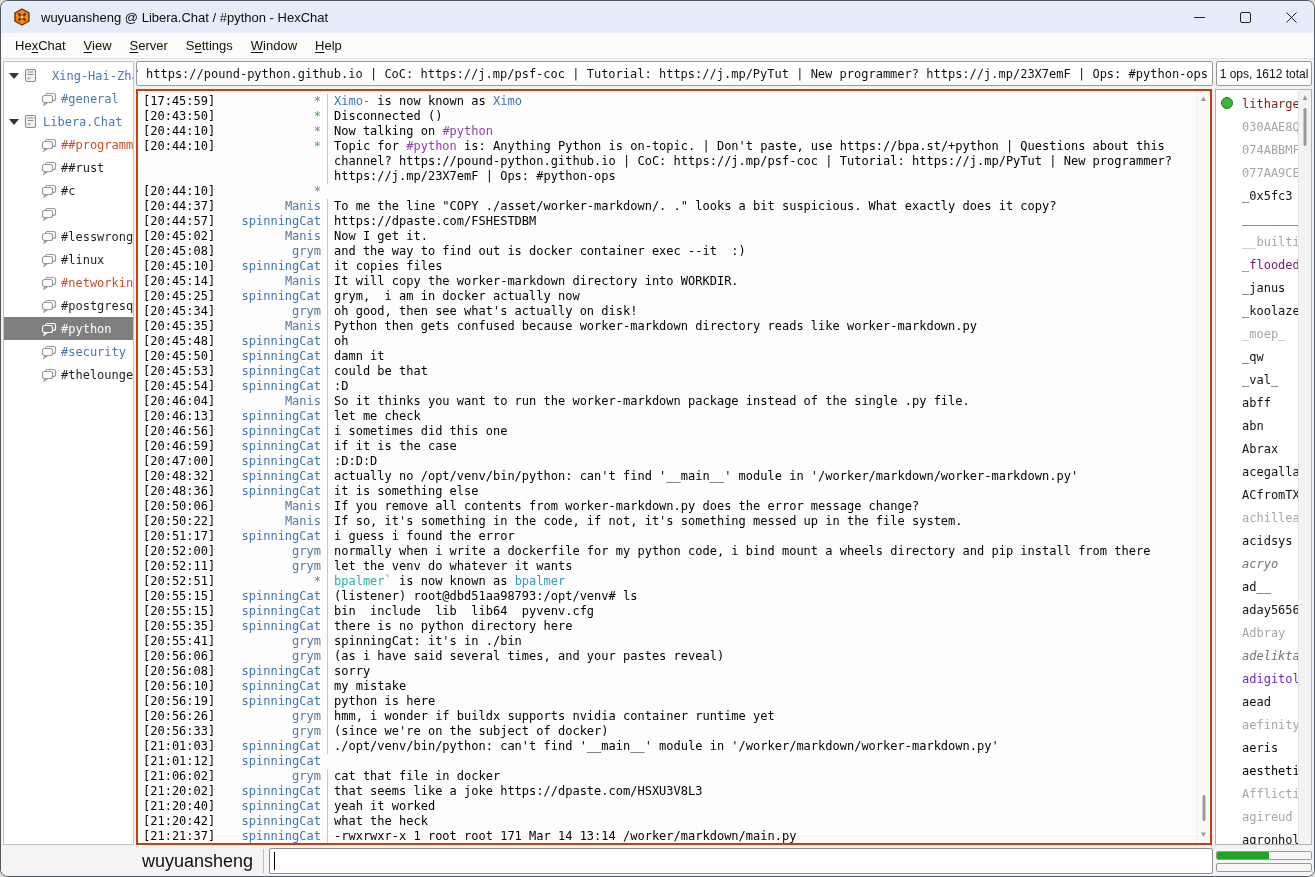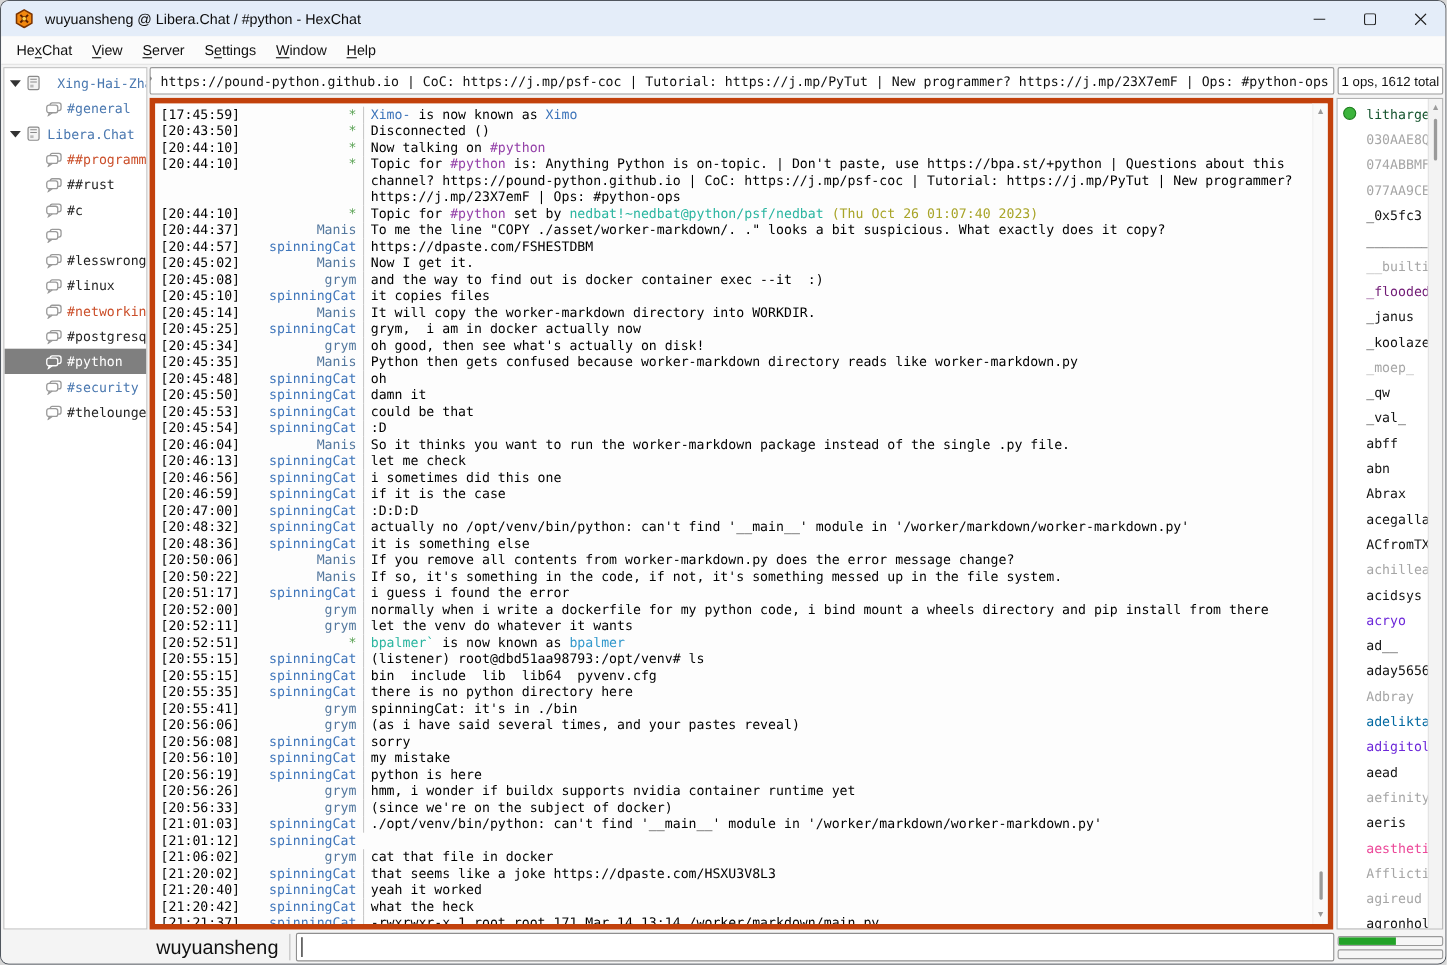--- a/index.html
+++ b/index.html
@@ -46,21 +46,21 @@
   .topic-entry {
     flex:1; background:#fff; border:1px solid #999; border-radius:2px;
     display:flex; align-items:center; justify-content:flex-end;
     padding:0 4px; font-family:"DejaVu Sans Mono", monospace; font-size:12px;
     white-space:nowrap; overflow:hidden;
   }
   .ops-box { width:96px; flex:none; background:#fff; border:1px solid #999; border-radius:2px;
     display:flex; align-items:center; justify-content:center; font-size:12px; white-space:nowrap; }
   .mid-row { flex:1; display:flex; gap:3px; min-height:0; }
   
-  .chat-panel { flex:1; min-width:0; background:#fdfdfd; border:5px solid #c2410c; display:flex; overflow:hidden; }
+  .chat-panel { flex:1; min-width:0; background:#fdfdfd; border:2px solid #c2410c; display:flex; overflow:hidden; }
   .chat-log { flex:1; min-width:0; padding:3px 0 0 5px; font-family:"DejaVu Sans Mono", monospace; font-size:12px; line-height:15px; overflow:hidden; }
   .chat-line { display:flex; }
   .c-time { width:78px; flex:none; color:#000; }
   .c-nick { width:106px; flex:none; text-align:right; padding-right:6px; }
   .c-msg { flex:1; min-width:0; border-left:1px solid #c9c9c9; padding-left:6px; white-space:pre-wrap; word-break:break-word; color:#000; }
   .chat-scroll { width:14px; flex:none; position:relative; background:#fafafa; border-left:1px solid #efefef; }
   .scroll-arrow { position:absolute; left:0; width:100%; display:flex; justify-content:center; color:#9a9a9a; font-size:8px; line-height:8px; }
   .thumb { position:absolute; left:50%; transform:translateX(-50%); width:3px; background:#9a9a9a; border-radius:2px; }
   
   .userlist-panel { width:97px; flex:none; background:#fff; border:1px solid #b3b3b3; display:flex; overflow:hidden; }
@@ -304,21 +304,20 @@
                 <span class="c-msg"><span>Now talking on </span><span style="color: rgb(148, 64, 168);">#python</span></span>
               </div>
               <div class="chat-line">
                 <span class="c-time">[20:44:10]</span>
                 <span class="c-nick" style="color: rgb(86, 160, 80);">*</span>
                 <span class="c-msg"><span>Topic for </span><span style="color: rgb(148, 64, 168);">#python</span><span> is: Anything Python is on-topic. | Don't paste, use https://bpa.st/+python | Questions about this channel? https://pound-python.github.io | CoC: https://j.mp/psf-coc | Tutorial: https://j.mp/PyTut | New programmer? https://j.mp/23X7emF | Ops: #python-ops</span></span>
               </div>
               <div class="chat-line">
                 <span class="c-time">[20:44:10]</span>
                 <span class="c-nick" style="color: rgb(86, 160, 80);">*</span>
-                <span class="c-msg"><span>Topic for </span><span style="color: rgb(148, 64, 168);">#python</span><span> set by </span><span style="color: rgb(42, 181, 160);">nedbat!~nedbat@python/psf/nedbat</span><span style="color: rgb(168, 164, 40);"> (Thu Oct 26 01:07:40 2023)</span></span>
               </div>
               <div class="chat-line">
                 <span class="c-time">[20:44:37]</span>
                 <span class="c-nick" style="color: rgb(84, 120, 158);">Manis</span>
                 <span class="c-msg"><span>To me the line "COPY ./asset/worker-markdown/. ." looks a bit suspicious. What exactly does it copy?</span></span>
               </div>
               <div class="chat-line">
                 <span class="c-time">[20:44:57]</span>
                 <span class="c-nick" style="color: rgb(62, 117, 186);">spinningCat</span>
                 <span class="c-msg"><span>https://dpaste.com/FSHESTDBM</span></span>
@@ -531,21 +530,21 @@
           <div class="chat-scroll">
             <div class="scroll-arrow" style="top:4px;">▲</div>
             <div class="thumb" style="bottom:22px; height:26px;"></div>
             <div class="scroll-arrow" style="bottom:4px;">▼</div>
           </div>
         </div>
         <div class="userlist-panel">
           <div class="userlist" id="userlist">
               <div class="user-row">
                 <span class="op-dot"></span>
-                <span style="color: #14532d;">litharge</span>
+                <span style="color: #7f1d1d;">litharge</span>
               </div>
               <div class="user-row">
                 <span style="color: rgb(166, 166, 166);">030AAE8Q</span>
               </div>
               <div class="user-row">
                 <span style="color: rgb(166, 166, 166);">074ABBMF</span>
               </div>
               <div class="user-row">
                 <span style="color: rgb(166, 166, 166);">077AA9CE</span>
               </div>
@@ -591,48 +590,48 @@
               <div class="user-row">
                 <span style="color: rgb(17, 17, 17);">ACfromTX</span>
               </div>
               <div class="user-row">
                 <span style="color: rgb(166, 166, 166);">achillea</span>
               </div>
               <div class="user-row">
                 <span style="color: rgb(17, 17, 17);">acidsys</span>
               </div>
               <div class="user-row">
-                <span style="color: #6d28d9;">acryo</span>
+                <span style="color: #737373; font-style: italic;">acryo</span>
               </div>
               <div class="user-row">
                 <span style="color: rgb(17, 17, 17); text-align: center;">ad__</span>
               </div>
               <div class="user-row">
                 <span style="color: rgb(17, 17, 17);">aday5656</span>
               </div>
               <div class="user-row">
                 <span style="color: rgb(166, 166, 166);">Adbray</span>
               </div>
               <div class="user-row">
-                <span style="color: #0369a1;">adelikta</span>
+                <span style="color: #737373; font-style: italic;">adelikta</span>
               </div>
               <div class="user-row">
                 <span style="color: #6d28d9;">adigitol</span>
               </div>
               <div class="user-row">
                 <span style="color: rgb(17, 17, 17);">aead</span>
               </div>
               <div class="user-row">
                 <span style="color: rgb(166, 166, 166);">aefinity</span>
               </div>
               <div class="user-row">
                 <span style="color: rgb(17, 17, 17);">aeris</span>
               </div>
               <div class="user-row">
-                <span style="color: #ec4899;">aestheti</span>
+                <span style="color: #000000;">aestheti</span>
               </div>
               <div class="user-row">
                 <span style="color: rgb(166, 166, 166);">Afflicti</span>
               </div>
               <div class="user-row">
                 <span style="color: rgb(166, 166, 166);">agireud</span>
               </div>
               <div class="user-row">
                 <span style="color: rgb(17, 17, 17);">agronhol</span>
               </div>

